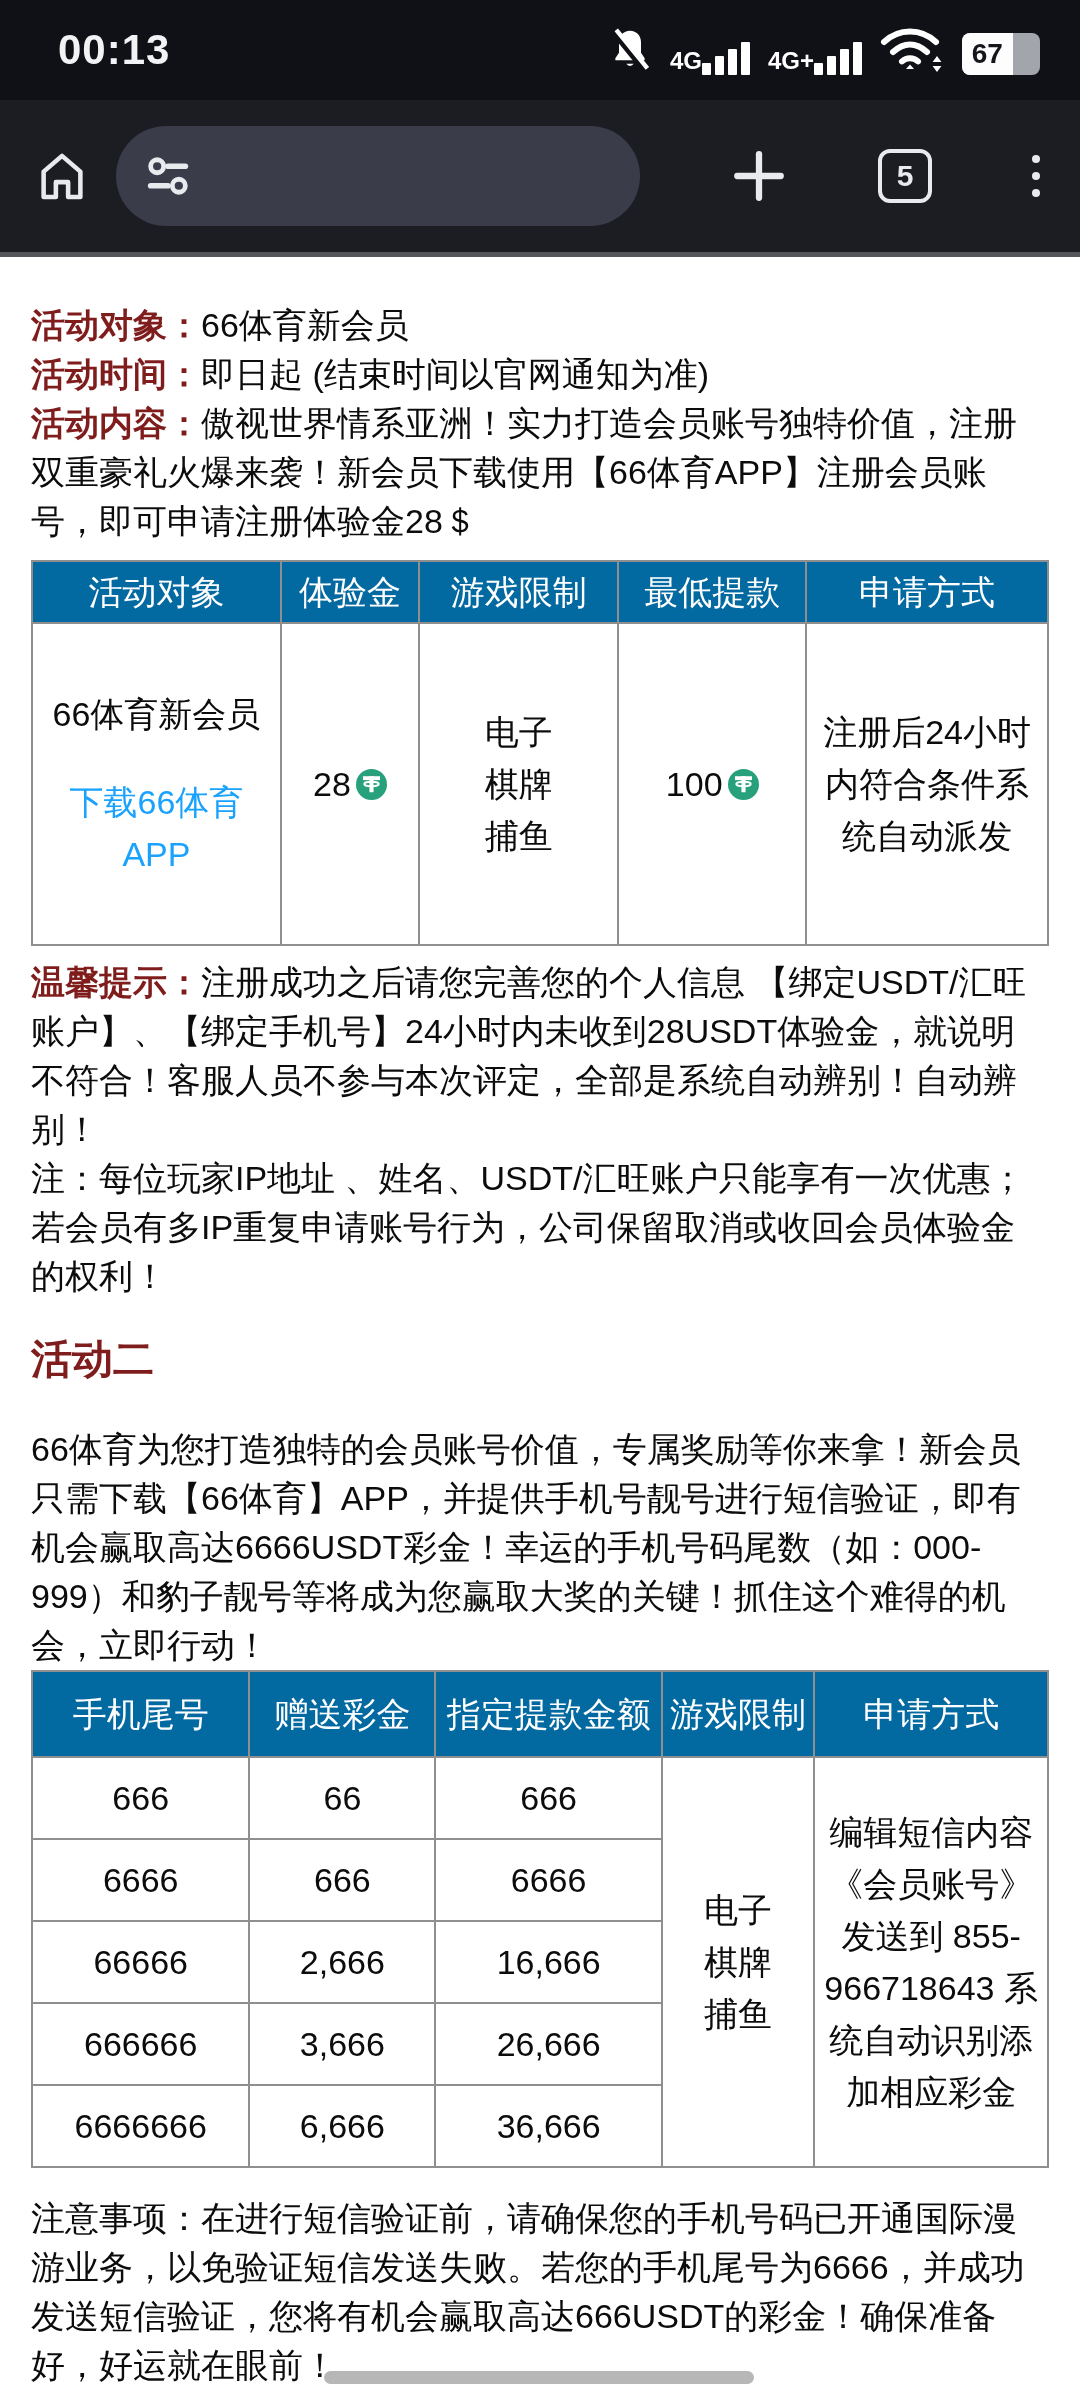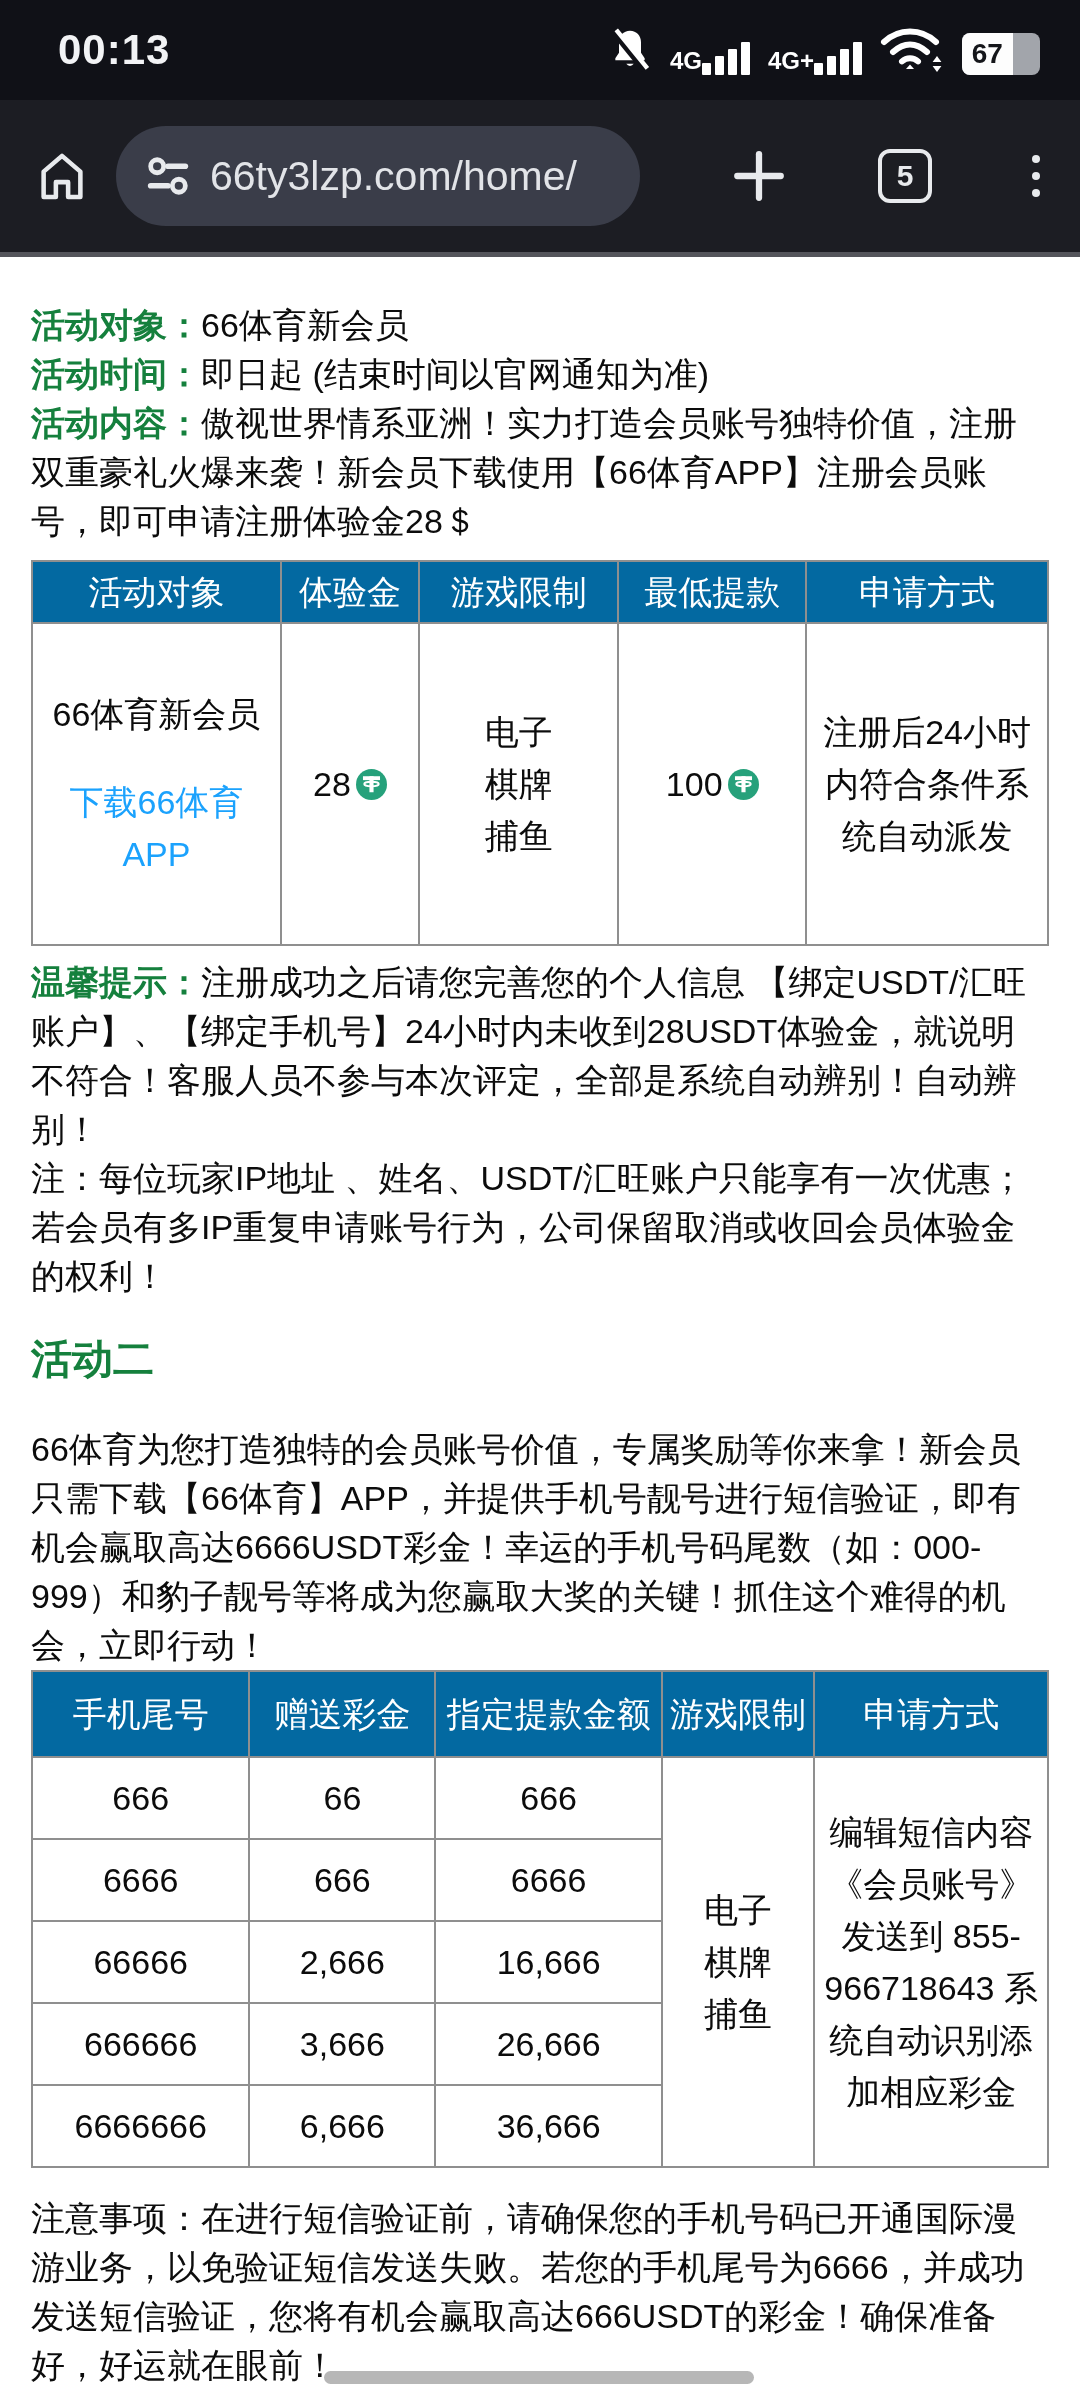--- a/index.html
+++ b/index.html
@@ -29,21 +29,21 @@
   .kebab i{width:8px;height:8px;border-radius:50%;background:#e8eaed;}
   .seam{height:5px;background:#54555b;}
 
   
   .page-header{height:139px;background:#fff;border-bottom:2px solid #e4e4e4;display:flex;align-items:center;justify-content:center;position:relative;}
   .back-btn{position:absolute;left:38px;top:50%;transform:translateY(-50%);padding:8px;}
   .page-title{font-size:41px;color:#3d3d3d;font-weight:500;letter-spacing:1px;}
 
   
   .content{padding:44px 31px 0 31px;color:#0c0c0c;font-size:34px;line-height:49px;}
-  .blue{color:#15803d;font-weight:700;}
+  .blue{color:#7f1d1d;font-weight:700;}
   .intro-line{margin:0;}
   table{border-collapse:collapse;width:100%;table-layout:fixed;}
   table,td,th{border:2px solid #8f8f8f;}
   th{background:#0369a1;color:#fff;font-weight:400;font-size:34px;}
   td{text-align:center;vertical-align:middle;font-size:34px;line-height:52px;padding:6px 8px;}
   .t1{margin-top:14px;}
   .t1 th{height:62px;}
   .t1 td{height:322px;}
   .link-blue{color:#1ba2fd;cursor:pointer;}
   .pre{white-space:pre-line;}
@@ -117,21 +117,20 @@
     </span>
     <div class="url-pill">
       <span>
         <svg width="52" height="52" viewBox="0 0 24 24">
           <circle cx="7" cy="7.5" r="3" fill="none" stroke="#e8eaed" stroke-width="2.2"></circle>
           <line x1="12" y1="7.5" x2="20" y2="7.5" stroke="#e8eaed" stroke-width="2.6" stroke-linecap="round"></line>
           <circle cx="17" cy="16.5" r="3" fill="none" stroke="#e8eaed" stroke-width="2.2"></circle>
           <line x1="4" y1="16.5" x2="12" y2="16.5" stroke="#e8eaed" stroke-width="2.6" stroke-linecap="round"></line>
         </svg>
       </span>
-      <span class="url-text">66ty3lzp.com/home/</span>
     </div>
     <div class="tool-gap"></div>
     <span>
       <svg width="58" height="58" viewBox="0 0 24 24">
         <line x1="12" y1="3" x2="12" y2="21" stroke="#e8eaed" stroke-width="2.6" stroke-linecap="round"></line>
         <line x1="3" y1="12" x2="21" y2="12" stroke="#e8eaed" stroke-width="2.6" stroke-linecap="round"></line>
       </svg>
     </span>
     <div class="tool-gap"></div>
     <div class="tab-box">

